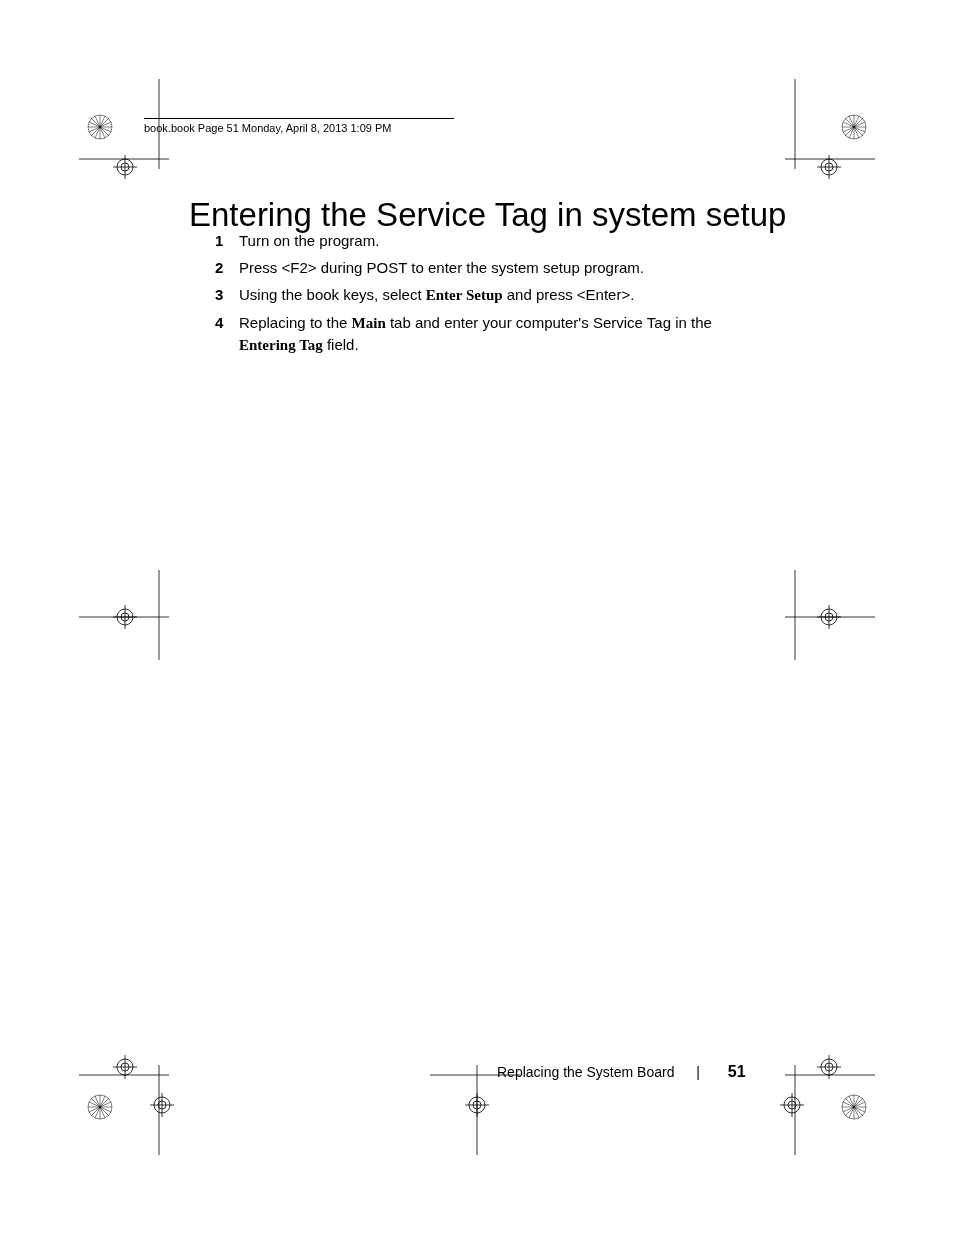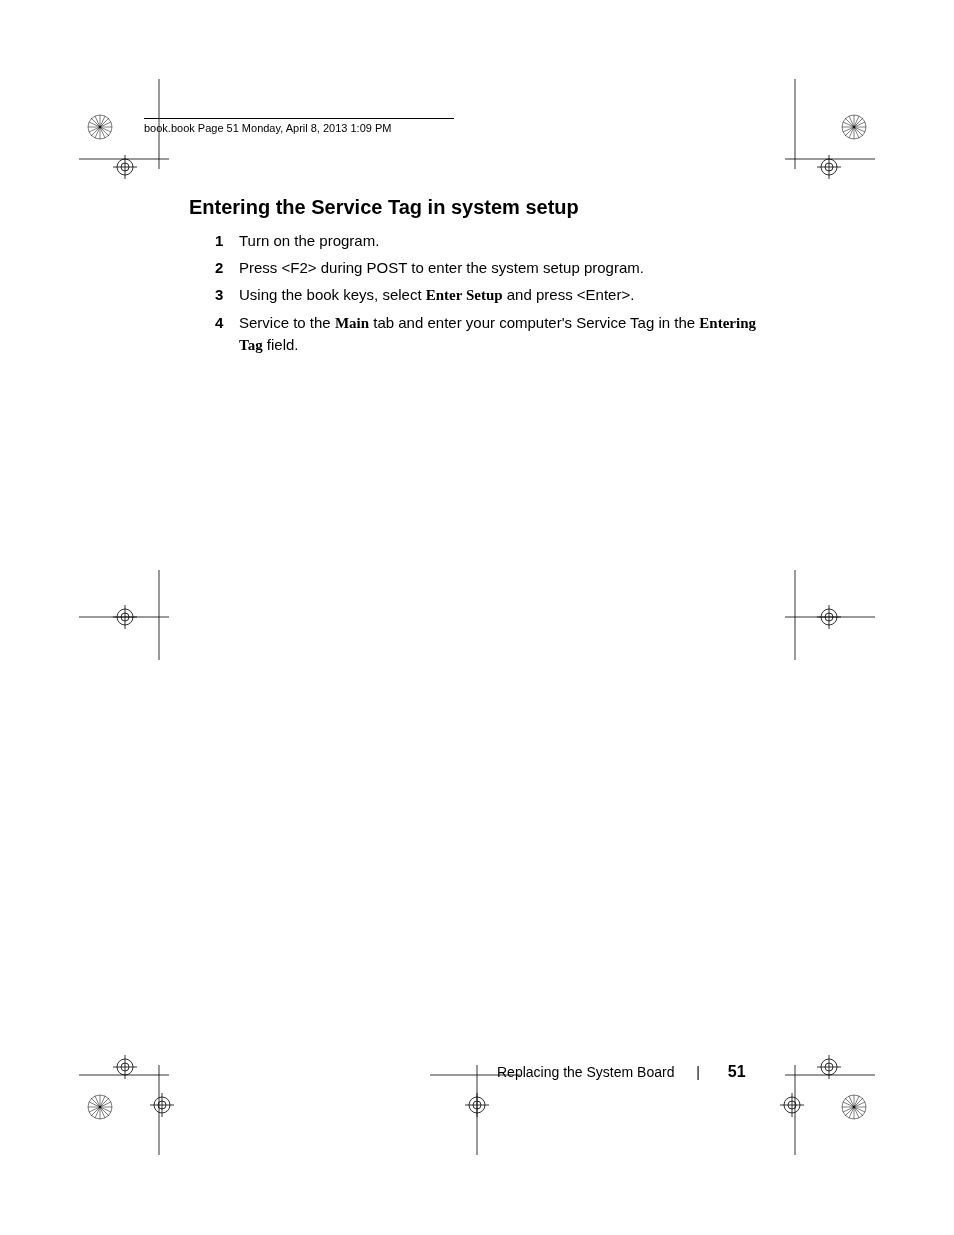--- a/index.html
+++ b/index.html
@@ -28,22 +28,22 @@
       top: 118px;
       width: 310px;
       font-size: 11px;
       border-top: 0.5px solid #000;
       padding-top: 3px;
     }
     .heading {
       position: absolute;
       left: 189px;
       top: 196px;
-      font-size: 20px;
-      font-weight: bold;
+      font-size: 33px;
+      font-weight: normal;
     }
     .list {
       position: absolute;
       left: 215px;
       top: 230px;
       width: 545px;
     }
     .list-item {
       display: flex;
       margin-bottom: 6px;
@@ -112,21 +112,21 @@
       <div class="list-item">
         <div class="list-num">2</div>
         <div class="list-text"><span>Press &lt;F2&gt; during POST to enter the system setup program.</span></div>
       </div>
       <div class="list-item">
         <div class="list-num">3</div>
         <div class="list-text"><span>Using the book keys, select </span><span class="bold">Enter Setup</span><span> and press &lt;Enter&gt;.</span></div>
       </div>
       <div class="list-item">
         <div class="list-num">4</div>
-        <div class="list-text"><span>Service to the </span><span class="bold">Main</span><span> tab and enter your computer's Service Tag in the </span><span class="bold">Entering Tag</span><span> field.</span></div>
+        <div class="list-text"><span>Replacing to the </span><span class="bold">Main</span><span> tab and enter your computer's Service Tag in the </span><span class="bold">Entering Tag</span><span> field.</span></div>
       </div>
     </div>
 
   <div class="footer">
     <span>Replacing the System Board</span>
     <span class="sep">|</span>
     <span class="pagenum">51</span>
   </div>
 
   <div class="reg" style="left:79px; top:79px;">

